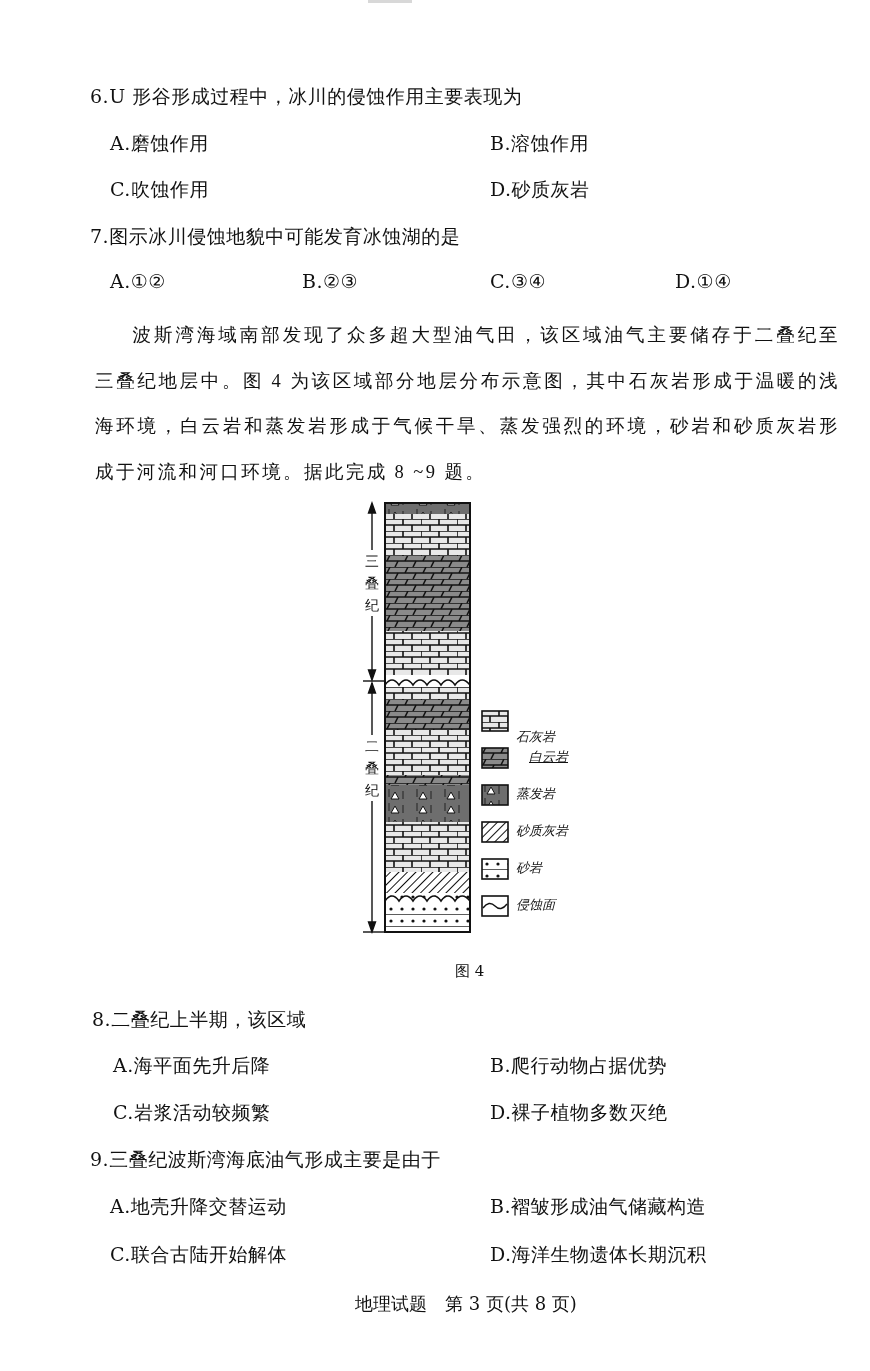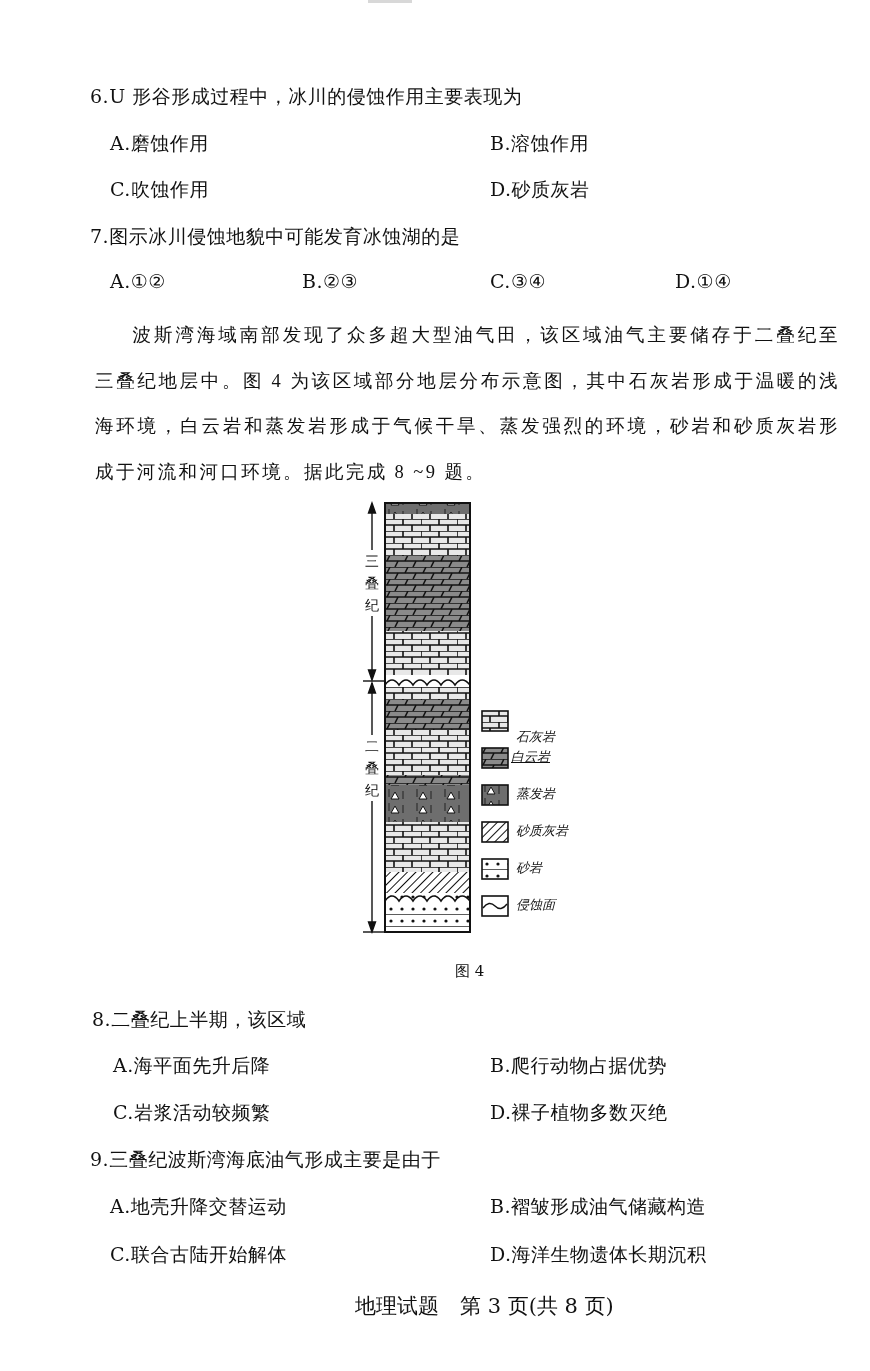--- a/index.html
+++ b/index.html
@@ -5,21 +5,21 @@
   html, body { margin:0; padding:0; background:#ffffff; }
   body { width:870px; height:1371px; position:relative; overflow:hidden;
          font-family:"DejaVu Serif","Liberation Serif",serif; color:#111; }
   .abs { position:absolute; white-space:nowrap; }
   .q { font-size:19px; letter-spacing:0.5px; }
   .opt { font-size:19px; letter-spacing:0.5px; }
   .para { position:absolute; left:95px; width:745px; font-size:18.5px; line-height:45.5px;
           text-align:justify; letter-spacing:2.4px;font-family:Liberation Serif, serif; }
   .para .indent { display:inline-block; width:37px; }
   .caption { font-size:15px; }
-  .footer { font-size:21px; }
+  .footer { font-size:18px; }
   .scanmark { position:absolute; left:368px; top:0; width:44px; height:3px; background:#d8d8d8; }
   .legend-label { font-size:13px; font-style:italic; }
   .period-label { font-size:14px; line-height:22px; text-align:center; width:18px; background:#fff; }
 </style>
 </head>
 <body>
 
 <div class="scanmark"></div>
 
 <div class="abs q" style="left:90px;top:84px;">
@@ -144,21 +144,21 @@
   
   <div>
     <svg class="abs" style="left:126px;top:215px;" width="28" height="22">
       <rect x="1" y="1" width="26" height="20" fill="url(#limestone)" stroke="#111" stroke-width="1.6"></rect>
     </svg>
     <div class="abs legend-label" style="left:161px;top:233px;">石灰岩</div>
 
     <svg class="abs" style="left:126px;top:252px;" width="28" height="22">
       <rect x="1" y="1" width="26" height="20" fill="url(#dolomite)" stroke="#111" stroke-width="1.6"></rect>
     </svg>
-    <div class="abs legend-label" style="left:156px;top:253px;text-decoration:underline;">白云岩</div>
+    <div class="abs legend-label" style="left:174px;top:253px;text-decoration:underline;">白云岩</div>
 
     <svg class="abs" style="left:126px;top:289px;" width="28" height="22">
       <rect x="1" y="1" width="26" height="20" fill="url(#evaporite)" stroke="#111" stroke-width="1.6"></rect>
     </svg>
     <div class="abs legend-label" style="left:161px;top:290px;">蒸发岩</div>
 
     <svg class="abs" style="left:126px;top:326px;" width="28" height="22">
       <rect x="1" y="1" width="26" height="20" fill="url(#sandylime)" stroke="#111" stroke-width="1.6"></rect>
     </svg>
     <div class="abs legend-label" style="left:161px;top:327px;">砂质灰岩</div>

